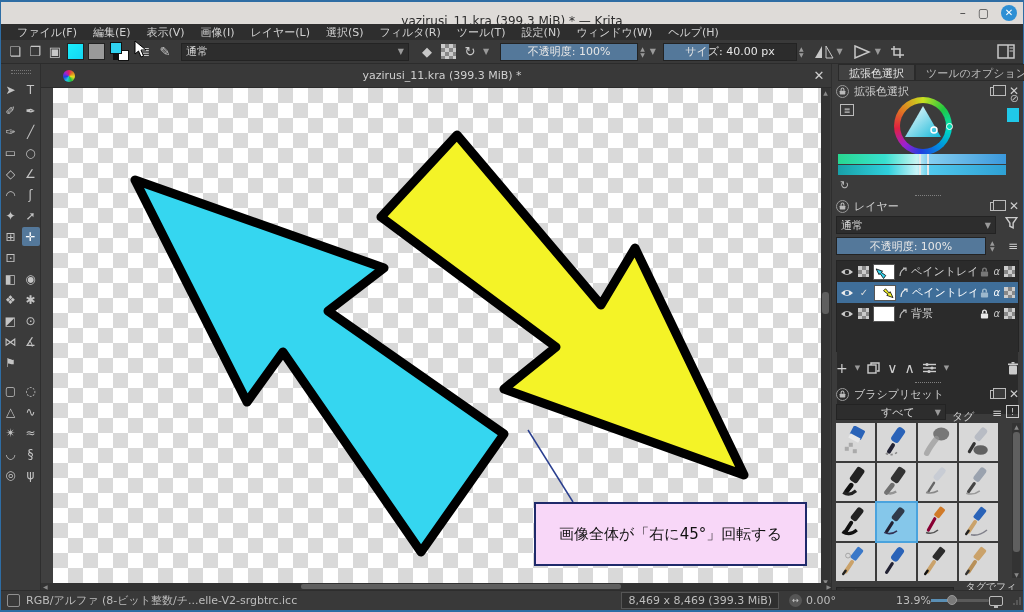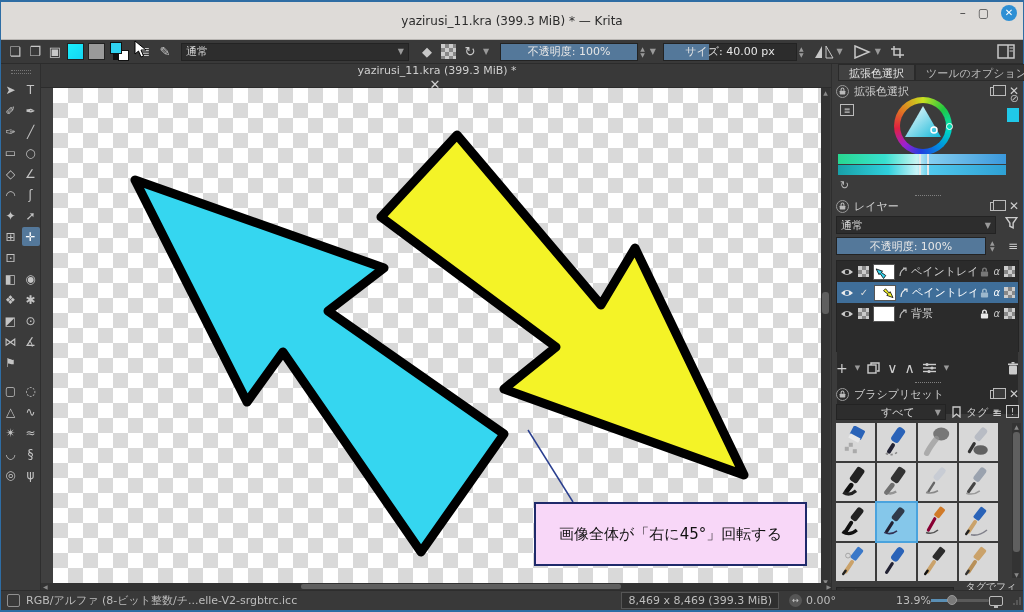--- a/index.html
+++ b/index.html
@@ -55,21 +55,21 @@
                border-top:1px dotted #777; border-bottom:1px dotted #777; }
   .tb-row { display:flex; justify-content:center; gap:2px; height:21px; }
   .tool { width:18px; height:19px; color:#c4c4c4; font-size:12px; display:flex; align-items:center;
           justify-content:center; border-radius:2px; }
   .tool.sel { background:#54789a; color:#fff; }
   .tb-gap { height:7px; }
 
   
   .docarea { position:absolute; left:40px; top:62px; width:792px; bottom:20px; background:#404040; }
   .doc-titlebar { position:absolute; left:0; top:0; width:100%; height:24px; background:#393939;
-                  border-bottom:1px solid #2c2c2c; display:flex; align-items:center;flex-direction:column; }
+                  border-bottom:1px solid #2c2c2c; display:flex; align-items:center; }
   .doc-titlebar .dtitle { flex:1; text-align:center; color:#cfcfcf; font-size:11px; }
   .krita-icon { width:12px; height:12px; border-radius:50%; margin-left:22px;
                 background:conic-gradient(#e02060,#e08020,#e8e020,#20c040,#20c8e0,#2040e0,#a020d0,#e02060); }
   .doc-close { width:20px; color:#cfcfcf; font-size:13px; text-align:center; margin-right:4px; }
   .canvas-wrap { position:absolute; left:12px; top:24px; width:768px; height:499px;
                  background-image:linear-gradient(45deg,#d9d9d9 25%,transparent 25%,transparent 75%,#d9d9d9 75%),
                  linear-gradient(45deg,#d9d9d9 25%,#ffffff 25%,#ffffff 75%,#d9d9d9 75%);
                  background-position:0 0,15px 15px; background-size:30px 30px; overflow:hidden; }
   .annotation { position:absolute; left:481px; top:414px; width:273px; height:64px;
                 background:#f8d7f8; border:2px solid #1f2a6b; display:flex; align-items:center;
@@ -146,20 +146,33 @@
 
   <div class="titlebar">
     <div class="title">yazirusi_11.kra (399.3 MiB) * — Krita</div>
     <div class="winbtns">
       <span class="winbtn">–</span>
       <span class="winbtn">▢</span>
       <span class="winbtn close">✕</span>
     </div>
   </div>
 
+  <div class="menubar">
+    <span class="menu-item">ファイル(F)</span>
+    <span class="menu-item">編集(E)</span>
+    <span class="menu-item">表示(V)</span>
+    <span class="menu-item">画像(I)</span>
+    <span class="menu-item">レイヤー(L)</span>
+    <span class="menu-item">選択(S)</span>
+    <span class="menu-item">フィルタ(R)</span>
+    <span class="menu-item">ツール(T)</span>
+    <span class="menu-item">設定(N)</span>
+    <span class="menu-item">ウィンドウ(W)</span>
+    <span class="menu-item">ヘルプ(H)</span>
+  </div>
 
   <div class="toolbar">
     <span class="tbtn">❏</span>
     <span class="tbtn">❐</span>
     <span class="tbtn">▣</span>
     <div class="swatch gradient mini-checker" style="background-color:#35c8e0;background-blend-mode:overlay;"></div>
     <div class="swatch pattern"></div>
     <div class="fgbg">
       <div class="bk"></div>
       <div class="bg"></div>
@@ -526,21 +539,21 @@
           </svg>
       </span>
       <span class="ptitle">ブラシプリセット</span>
       <span class="float-icon"></span>
       <span class="phx">✕</span>
     </div>
     <div class="dropdown" style="position:absolute;left:4px;top:340px;width:110px;height:16px;padding-left:44px;">
       <span>すべて</span>
       <span class="arrow">▼</span>
     </div>
-    <div style="position:absolute;left:120px;top:340px;height:16px;display:flex;align-items:center;gap:5px;">
+    <div style="position:absolute;left:120px;top:340px;height:16px;display:flex;align-items:center;gap:5px;flex-direction:column;">
       <svg width="9" height="12" viewBox="0 0 9 12">
           <path d="M1 1 H8 V11 L4.5 8 L1 11 Z" fill="none" stroke="#ccc" stroke-width="1.3"></path>
         </svg>
       <span>タグ</span>
       <span style="font-size:7px;color:#9a9a9a;">▼</span>
     </div>
     <span style="position:absolute;left:160px;top:342px;color:#ccc;font-size:12px;">≡</span>
     <span style="position:absolute;right:4px;top:341px;width:13px;height:13px;border:1px solid #ccc;color:#ccc;font-size:9px;display:flex;align-items:center;justify-content:center;">!</span>
 
     <div class="brush-grid" style="top:359px;">

